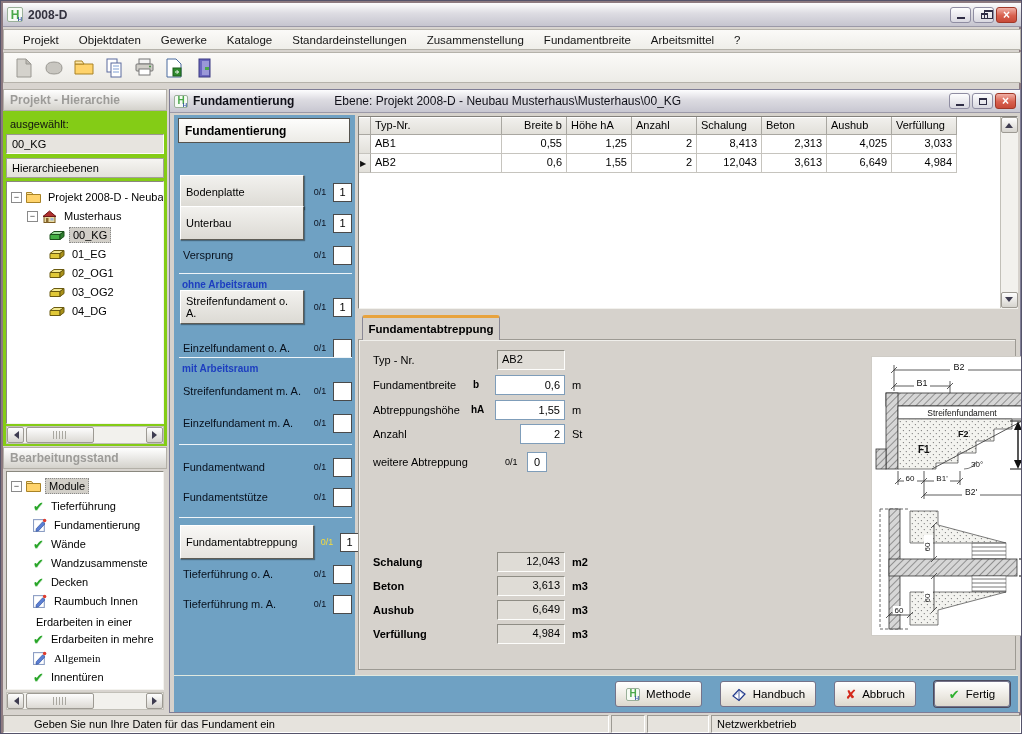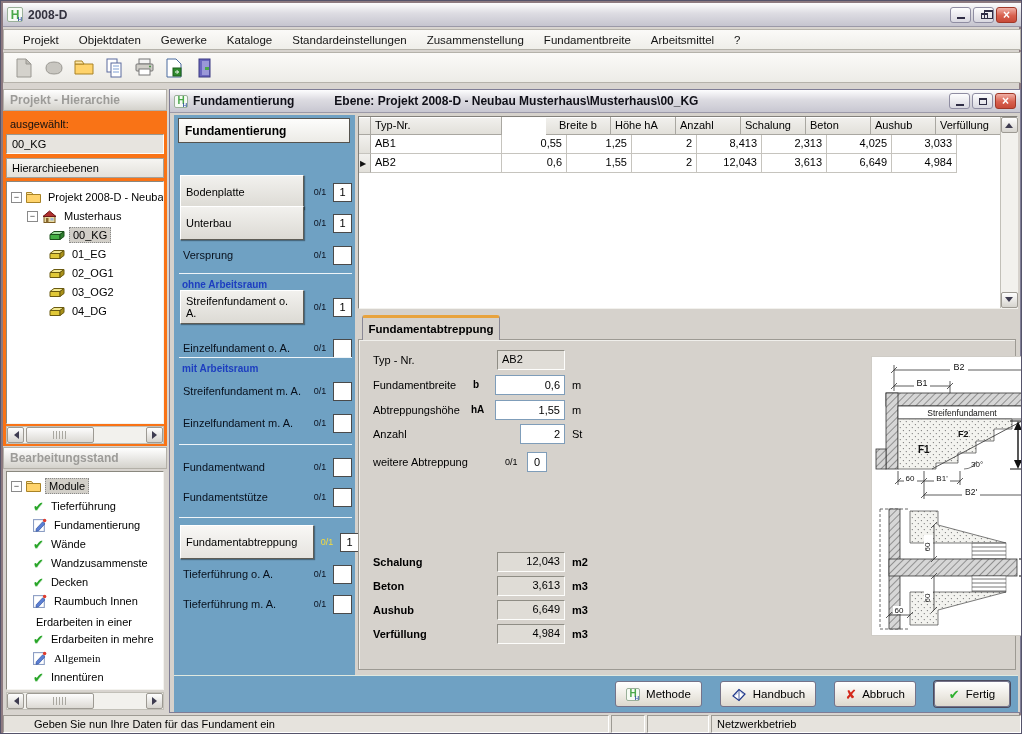--- a/index.html
+++ b/index.html
@@ -37,21 +37,21 @@
   .menubar { left:2px; top:28px; width:1018px; height:21px; background:linear-gradient(180deg,#fbfaf8,#efeee9);
              border:1px solid #b5b2aa; display:flex; align-items:center; padding:0 10px; gap:2px; }
   .menu-item { padding:2px 9px; font-size:11.5px; color:#141414; }
   .toolbar { left:2px; top:51px; width:1018px; height:31px; background:linear-gradient(180deg,#fbfaf8,#edece7);
              border:1px solid #b5b2aa; display:flex; align-items:center; padding:0 8px; gap:6px; }
   .tool { width:24px; height:24px; display:flex; align-items:center; justify-content:center; }
 
   
   .panel-caption { background:linear-gradient(180deg,#ffffff,#d4d2cc); border:1px solid #b3b0a8;
                    font-weight:bold; font-size:12px; color:#9c9b98; padding:3px 6px; }
-  .hier-panel { left:2px; top:88px; width:164px; height:357px; background:#f97316; }
+  .hier-panel { left:2px; top:88px; width:164px; height:357px; background:#84cc16; }
   .prog-panel { left:2px; top:446px; width:164px; height:266px; background:#d8d4cf; }
   .panel-caption.full { position:absolute; left:0; top:0; right:0; height:22px; }
   .plain-label { position:absolute; left:7px; font-size:11px; color:#111; }
   .sunken-box { position:absolute; background:#e7e4df; border:1px solid;
                 border-color:#9a978f #fdfcfa #fdfcfa #9a978f; padding:3px 5px; font-size:11px; }
   .hdr-box { position:absolute; background:linear-gradient(180deg,#f6f5f2,#e3e1db); border:1px solid #a3a099; padding:3px 5px; font-size:11px; }
   .treebox { position:absolute; background:#fff; border:1px solid;
              border-color:#8a887f #f4f3ef #f4f3ef #8a887f; overflow:hidden; }
   .trow { position:absolute; height:18px; display:flex; align-items:center; gap:4px; white-space:nowrap; }
   .trow .lbl { padding:1px 3px; font-size:11px; }
@@ -77,21 +77,21 @@
   .vscroll { position:absolute; width:17px; background:#f2f1ed; border-left:1px solid #c2c0b8;
              display:flex; flex-direction:column; align-items:center; }
   .vtrack { flex:1; }
 
   
   .inner-window { left:168px; top:88px; width:852px; height:624px; border:1px solid #7f7d95; background:#d6d2cc; }
   .inner-titlebar { position:absolute; left:0; top:0; right:0; height:23px;
               background:linear-gradient(180deg,#fdfdfe 0%,#dcdbe1 45%,#c8c7d1 100%);
               border-bottom:1px solid #9b99a8; display:flex; align-items:center; padding:0 4px; }
   .inner-title { font-weight:bold; font-size:12px; color:#101018; margin-left:5px; }
-  .inner-level { font-weight:bold; font-size:12px; color:#101018; margin-left:40px; flex:1; white-space:nowrap; overflow:hidden; }
+  .inner-level { font-weight:normal; font-size:12px; color:#101018; margin-left:40px; flex:1; white-space:nowrap; overflow:hidden; }
 
   
   .blue { background:#6fa1c3; }
   .side { position:absolute; left:4px; top:25px; width:181px; height:560px; }
   .footer-strip { position:absolute; left:4px; top:585px; width:844px; height:37px;
                   border-top:1px solid #dfe8df; display:flex; align-items:center; justify-content:flex-end; gap:18px; padding-right:8px; }
   .side-header { position:absolute; left:4px; top:3px; width:172px; height:25px;
                  background:linear-gradient(180deg,#fdfdfc,#ecebe6); border:1px solid #55534e;
                  font-weight:bold; font-size:12px; display:flex; align-items:center; padding:0 6px; }
   .srow { position:absolute; left:6px; width:172px; height:22px; display:flex; align-items:center; }
@@ -495,21 +495,21 @@
         <span class="scount">0/1</span>
         <span class="sbox empty"></span>
       </div>
     </div>
 
     <div class="grid">
       <div class="grid-inner">
         <div class="grow hdr">
           <span class="gc marker"></span>
           <span class="gc c0">Typ-Nr.</span>
-          <span class="gc cn" style="text-align:center;margin-left:44px;">Breite b</span>
+          <span class="gc cn" style="text-align:right;">Breite b</span>
           <span class="gc cn" style="text-align:left;">Höhe hA</span>
           <span class="gc cn" style="text-align:left;">Anzahl</span>
           <span class="gc cn" style="text-align:left;">Schalung</span>
           <span class="gc cn" style="text-align:left;">Beton</span>
           <span class="gc cn" style="text-align:left;">Aushub</span>
           <span class="gc cn" style="text-align:left;">Verfüllung</span>
         </div>
         <div class="grow">
           <span class="gc marker"></span>
           <span class="gc c0">AB1</span>

